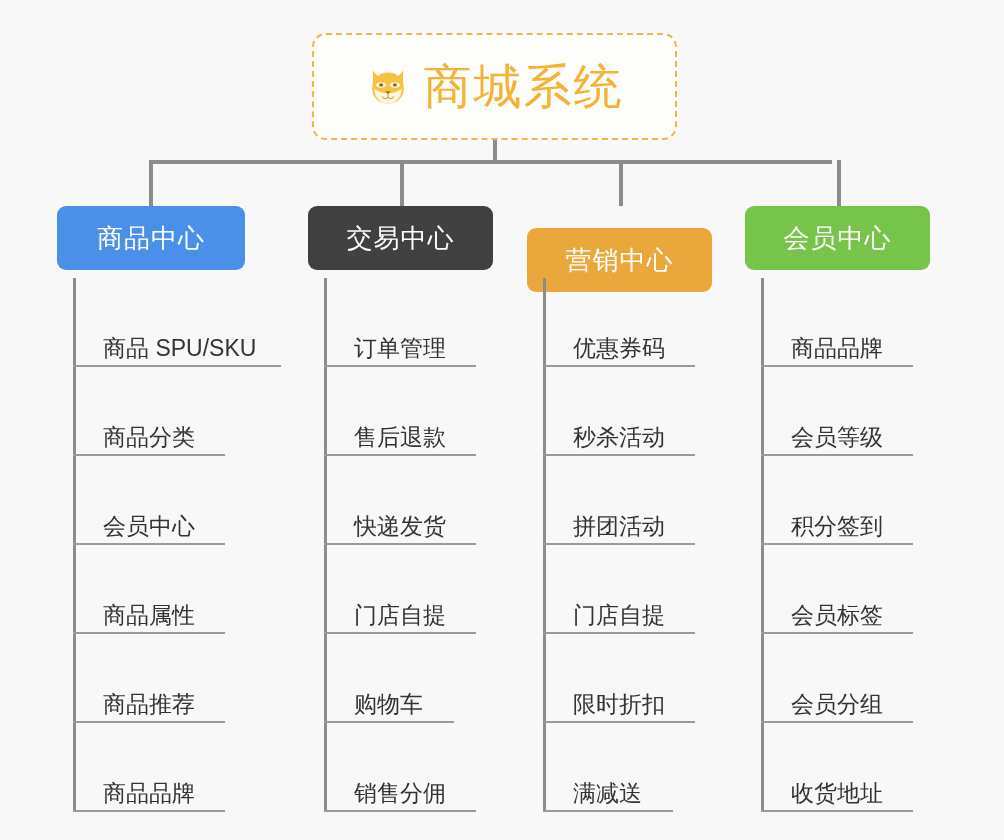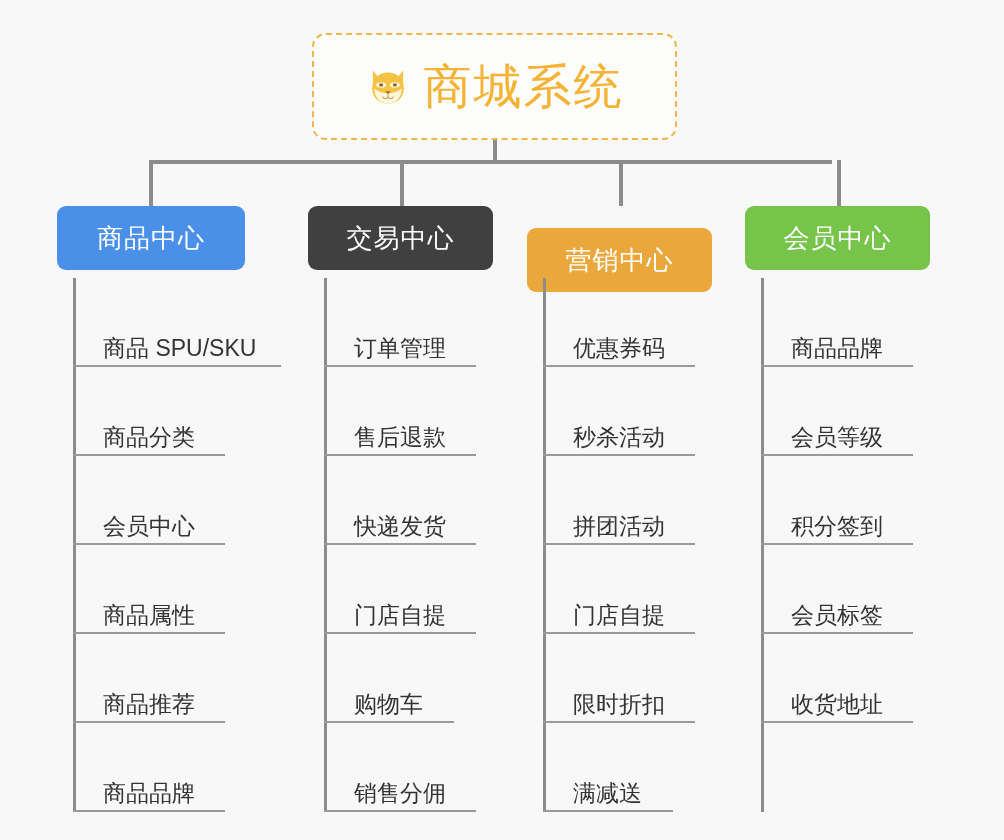--- a/index.html
+++ b/index.html
@@ -225,19 +225,23 @@
         </div>
         <div class="item">
           <span class="item-label">积分签到</span>
           <div class="item-rule" style="width: 152px;"></div>
         </div>
         <div class="item">
           <span class="item-label">会员标签</span>
           <div class="item-rule" style="width: 152px;"></div>
         </div>
         <div class="item">
+          <span class="item-label">会员分组</span>
+          <div class="item-rule" style="width: 152px;"></div>
+        </div>
+        <div class="item">
           <span class="item-label">收货地址</span>
           <div class="item-rule" style="width: 152px;"></div>
         </div>
       </div>
     </div>
 
 </div>
 
 </body></html>

